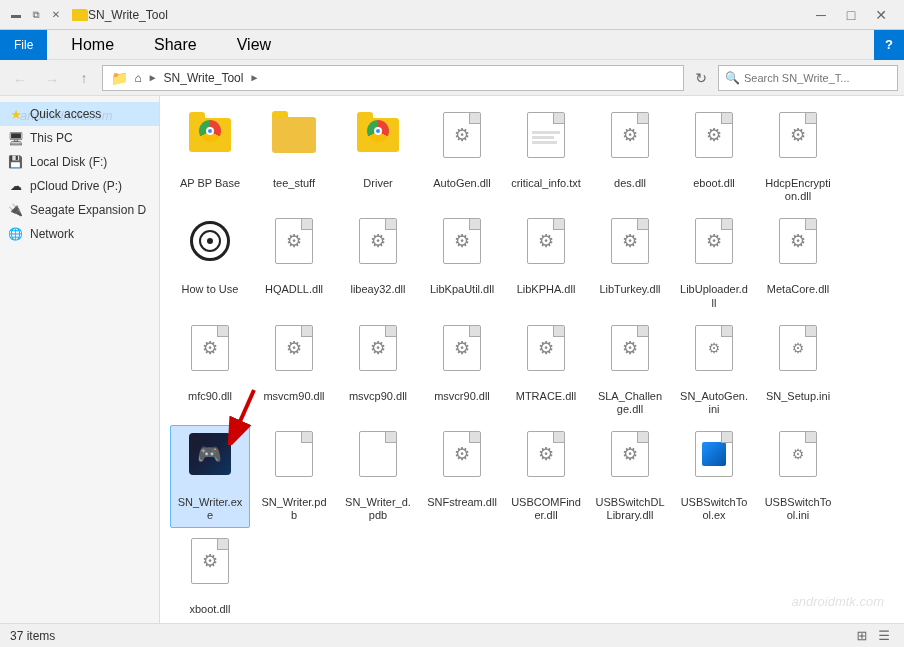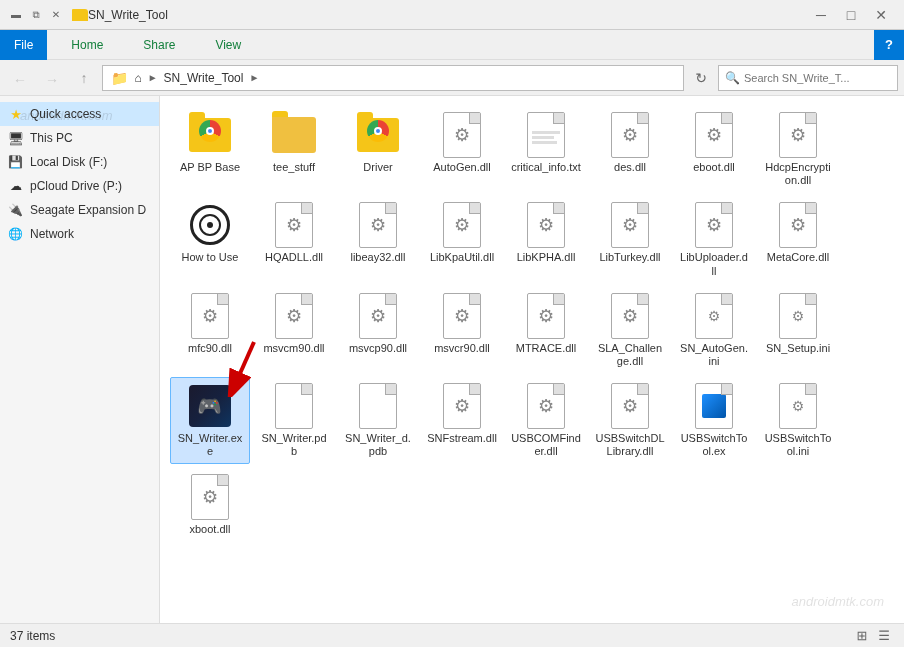--- a/index.html
+++ b/index.html
@@ -39,22 +39,22 @@
       display: flex;
       align-items: center;
       font-size: 12px;
       cursor: pointer;
     }
     .menu-item {
       padding: 0 16px;
       height: 30px;
       display: flex;
       align-items: center;
-      font-size: 12px;
-      color: #15803d;
+      font-size: 16px;
+      color: #000000;
       cursor: pointer;
     }
     .menu-help { margin-left: auto; width: 30px; height: 30px; background: #0078d7; color: #fff; display: flex; align-items: center; justify-content: center; font-weight: bold; font-size: 13px; }
 
     
     .address-bar {
       height: 36px;
       background: #f0f0f0;
       display: flex;
       align-items: center;
@@ -145,21 +145,21 @@
       flex-direction: column;
       align-items: center;
       padding: 4px;
       cursor: pointer;
       border: 1px solid transparent;
       border-radius: 2px;
       text-align: center;
     }
     .file-item.highlighted { background: #cce4ff; border-color: #66b8ff; }
     .file-icon { width: 48px; height: 48px; display: flex; align-items: center; justify-content: center; position: relative; flex-shrink: 0; }
-    .file-label { font-size: 11px; color: #333; word-break: break-word; line-height: 1.2; margin-top: 2px; max-width: 78px; }
+    .file-label { font-size: 11px; color: #333; word-break: break-word; line-height: 1.2; margin-top: 18px; max-width: 78px; }
 
     
     .generic-file {
       width: 38px;
       height: 46px;
       background: #fff;
       border: 1px solid #aaa;
       border-radius: 2px;
       position: relative;
     }

